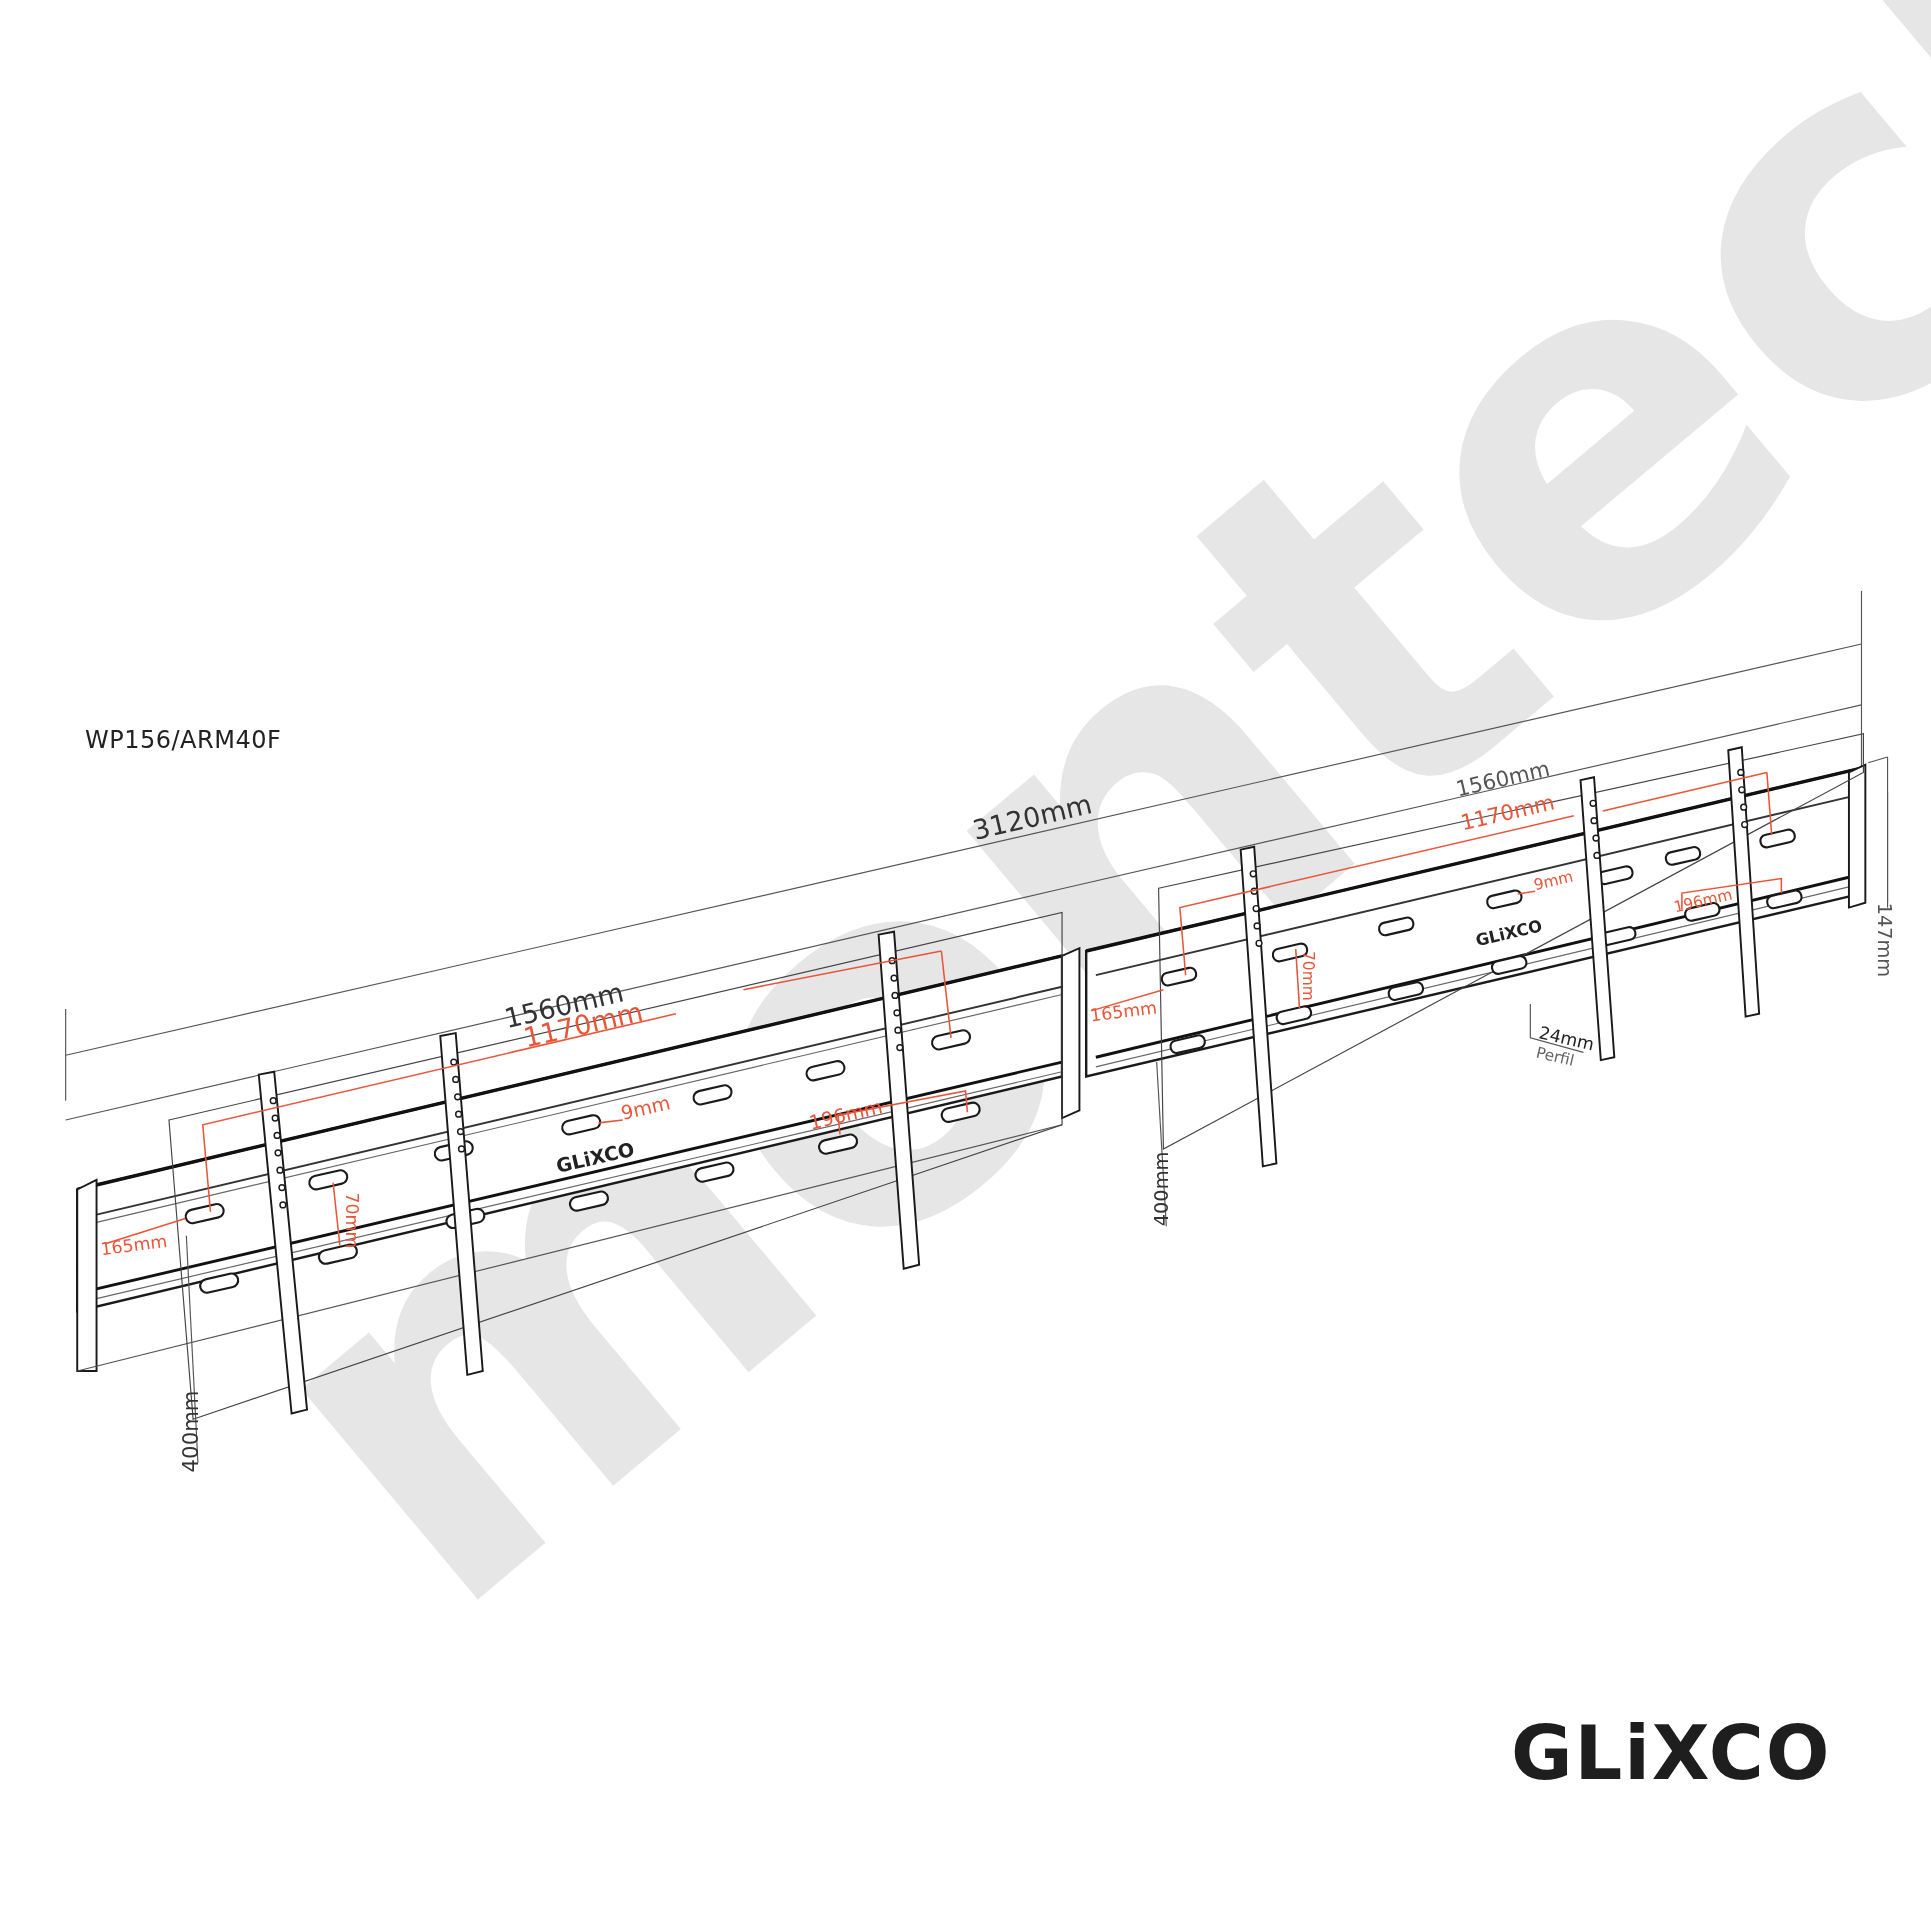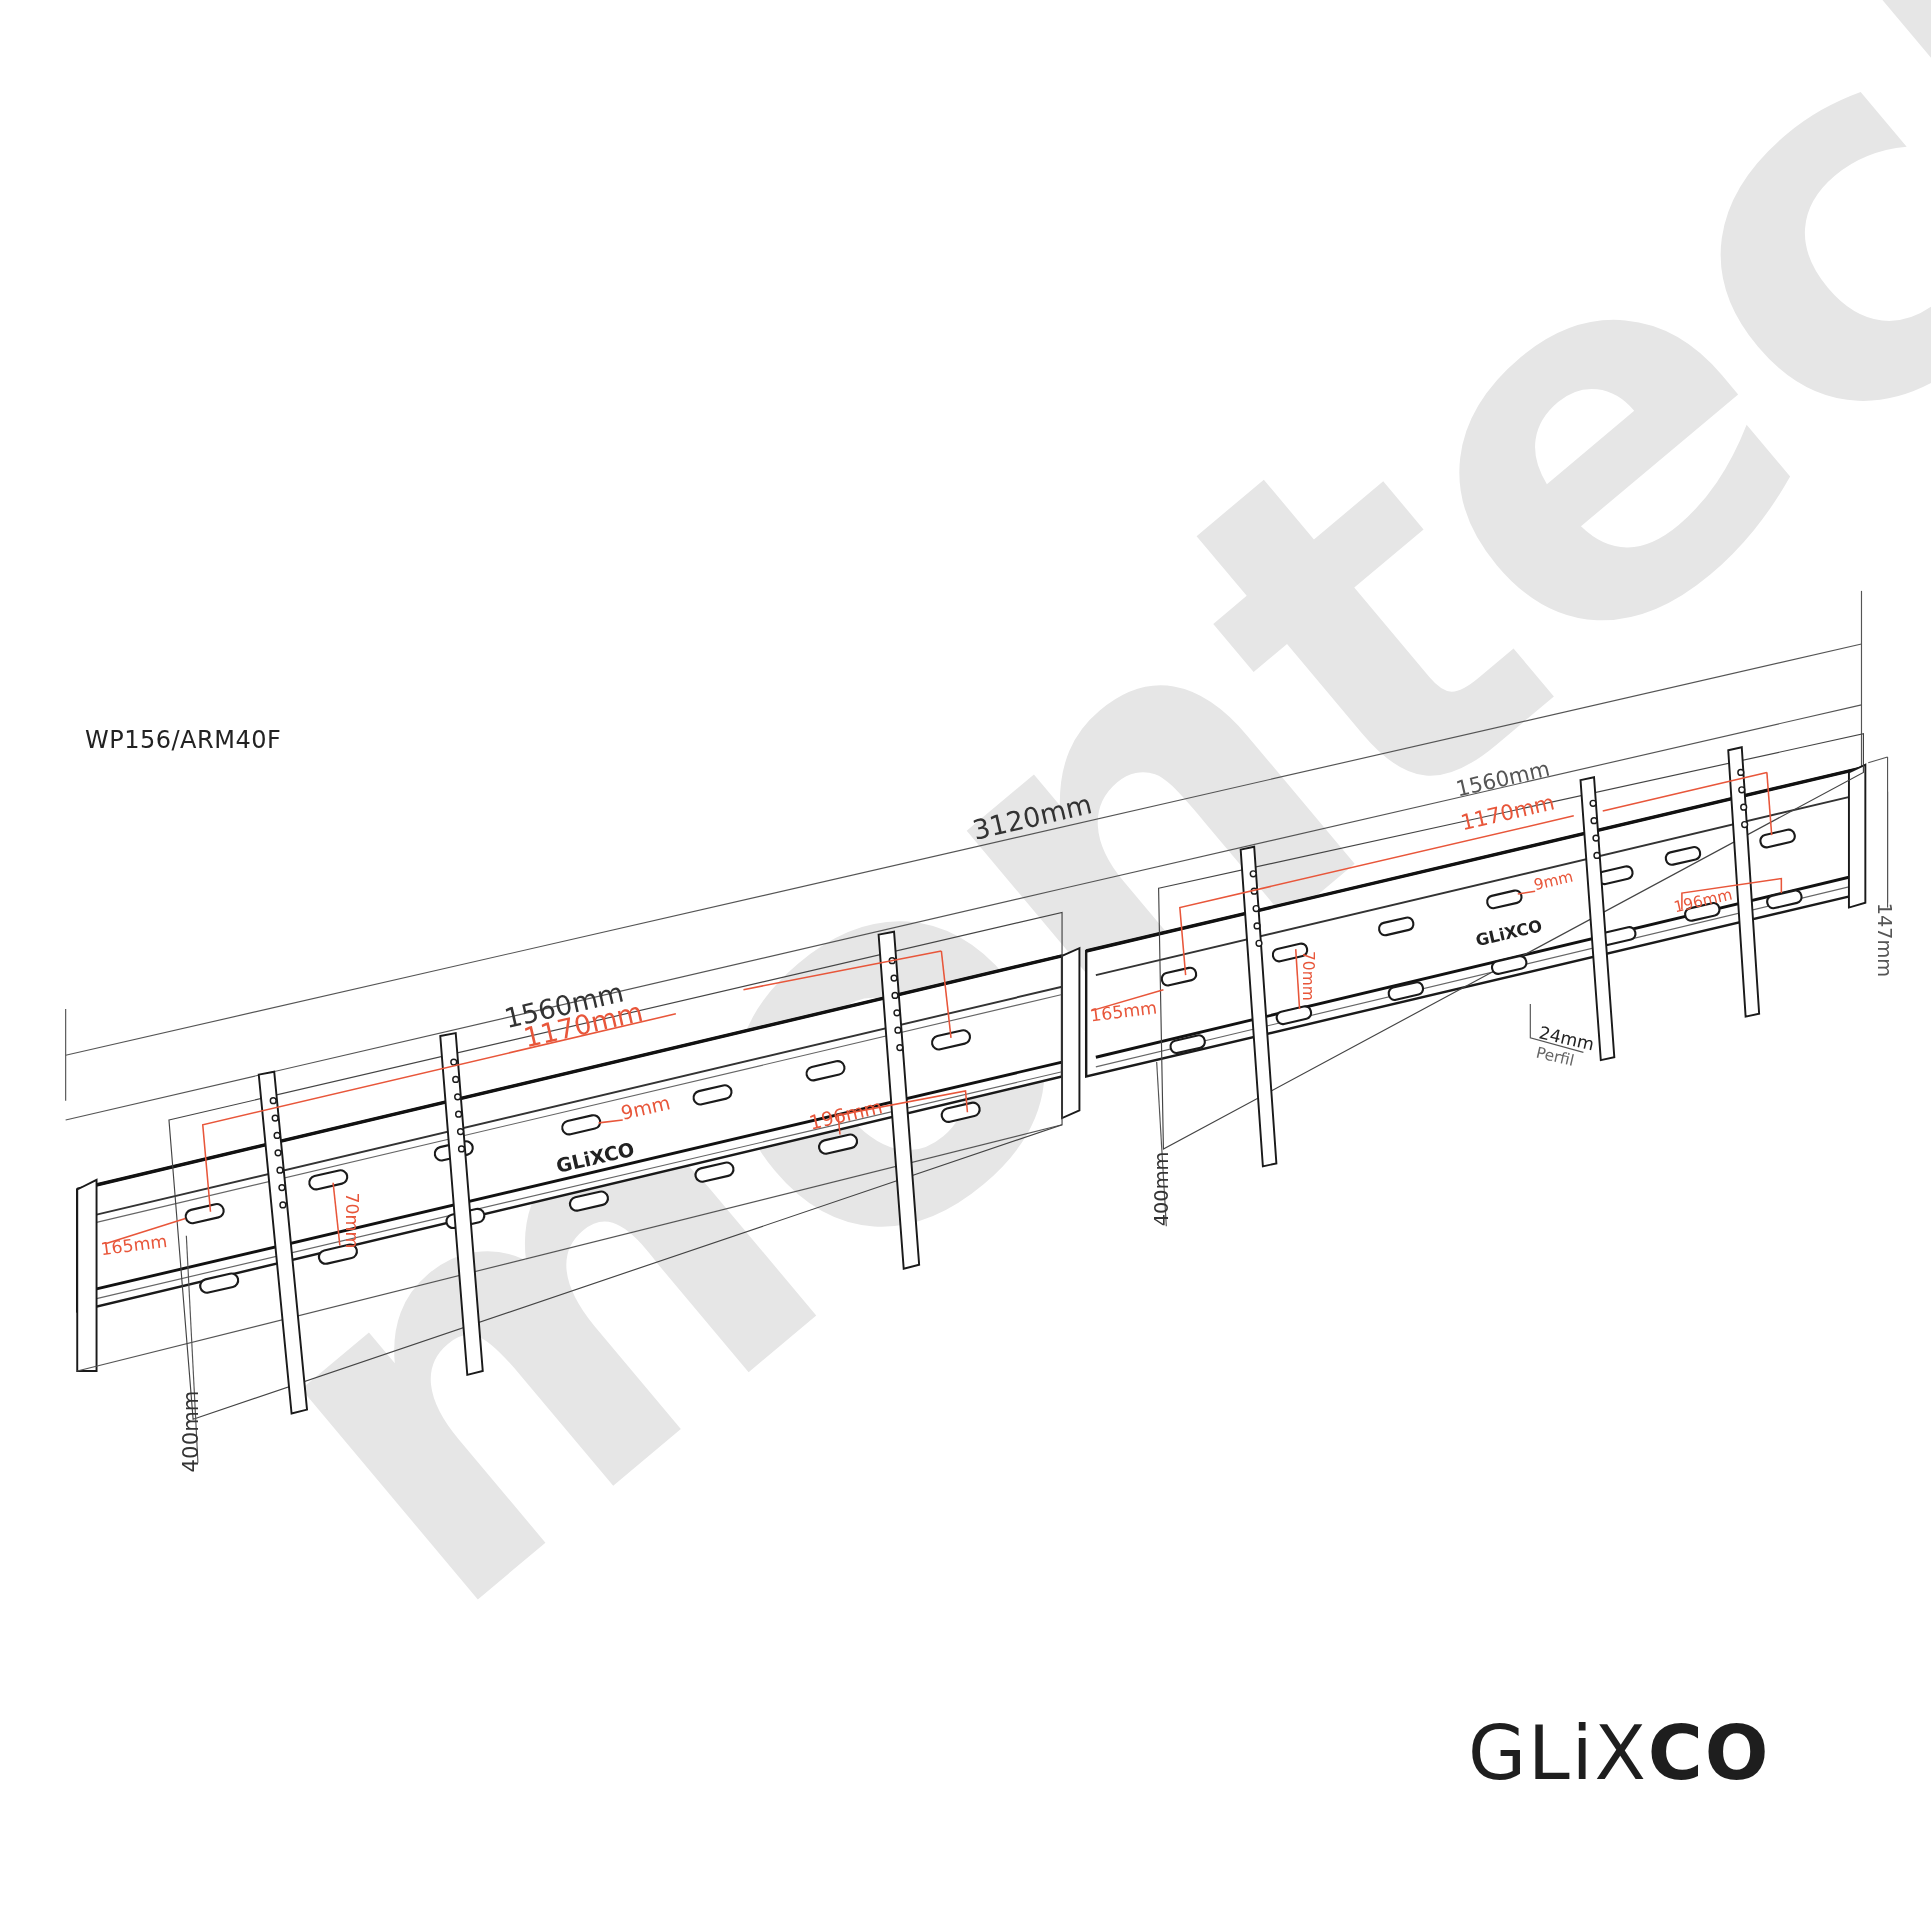--- a/index.html
+++ b/index.html
@@ -1,21 +1,21 @@
 <!DOCTYPE html>
 <html><head>
 <meta charset="utf-8">
 <style>
   html, body { margin: 0; padding: 0; background: #ffffff; }
   body { width: 1931px; height: 1931px; position: relative; overflow: hidden; font-family: "DejaVu Sans", sans-serif; }
   #stage { position: absolute; left: 0; top: 0; width: 1931px; height: 1931px; }
   .watermark { position: absolute; left: 0; top: 0; width: 1931px; height: 1931px; pointer-events: none; }
   .model-label { position: absolute; left: 85px; top: 726px; font-size: 24px; color: #222; letter-spacing: 0.5px; font-family: "DejaVu Sans", sans-serif; }
   .brand-logo { position: absolute; left: 1468px; top: 1709px; font-size: 75px; color: #1e1e1e; font-family: "DejaVu Sans", sans-serif; letter-spacing: 1.9px; }
-  .brand-logo .bold { font-weight: normal; }
+  .brand-logo .bold { font-weight: bold; margin-left: 43px; }
   .brand-logo .light { font-weight: bold; }
   svg text { font-family: "DejaVu Sans", sans-serif; }
 </style>
 </head>
 <body>
 
 <div id="stage">
 
   <svg class="watermark" viewBox="0 0 2000 2000">
     <g transform="translate(1000,1050) rotate(-40)" fill="#e6e6e6">

